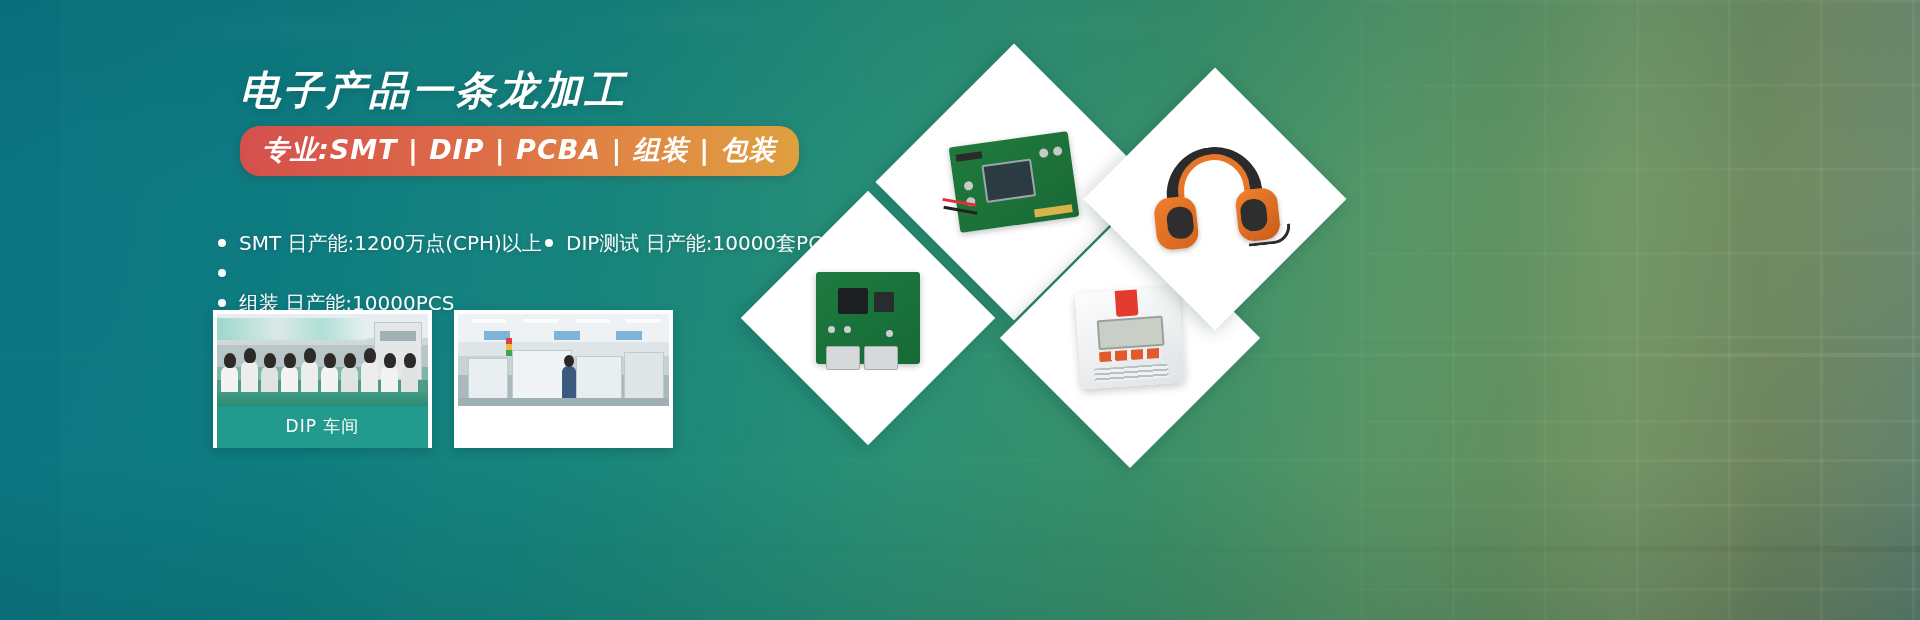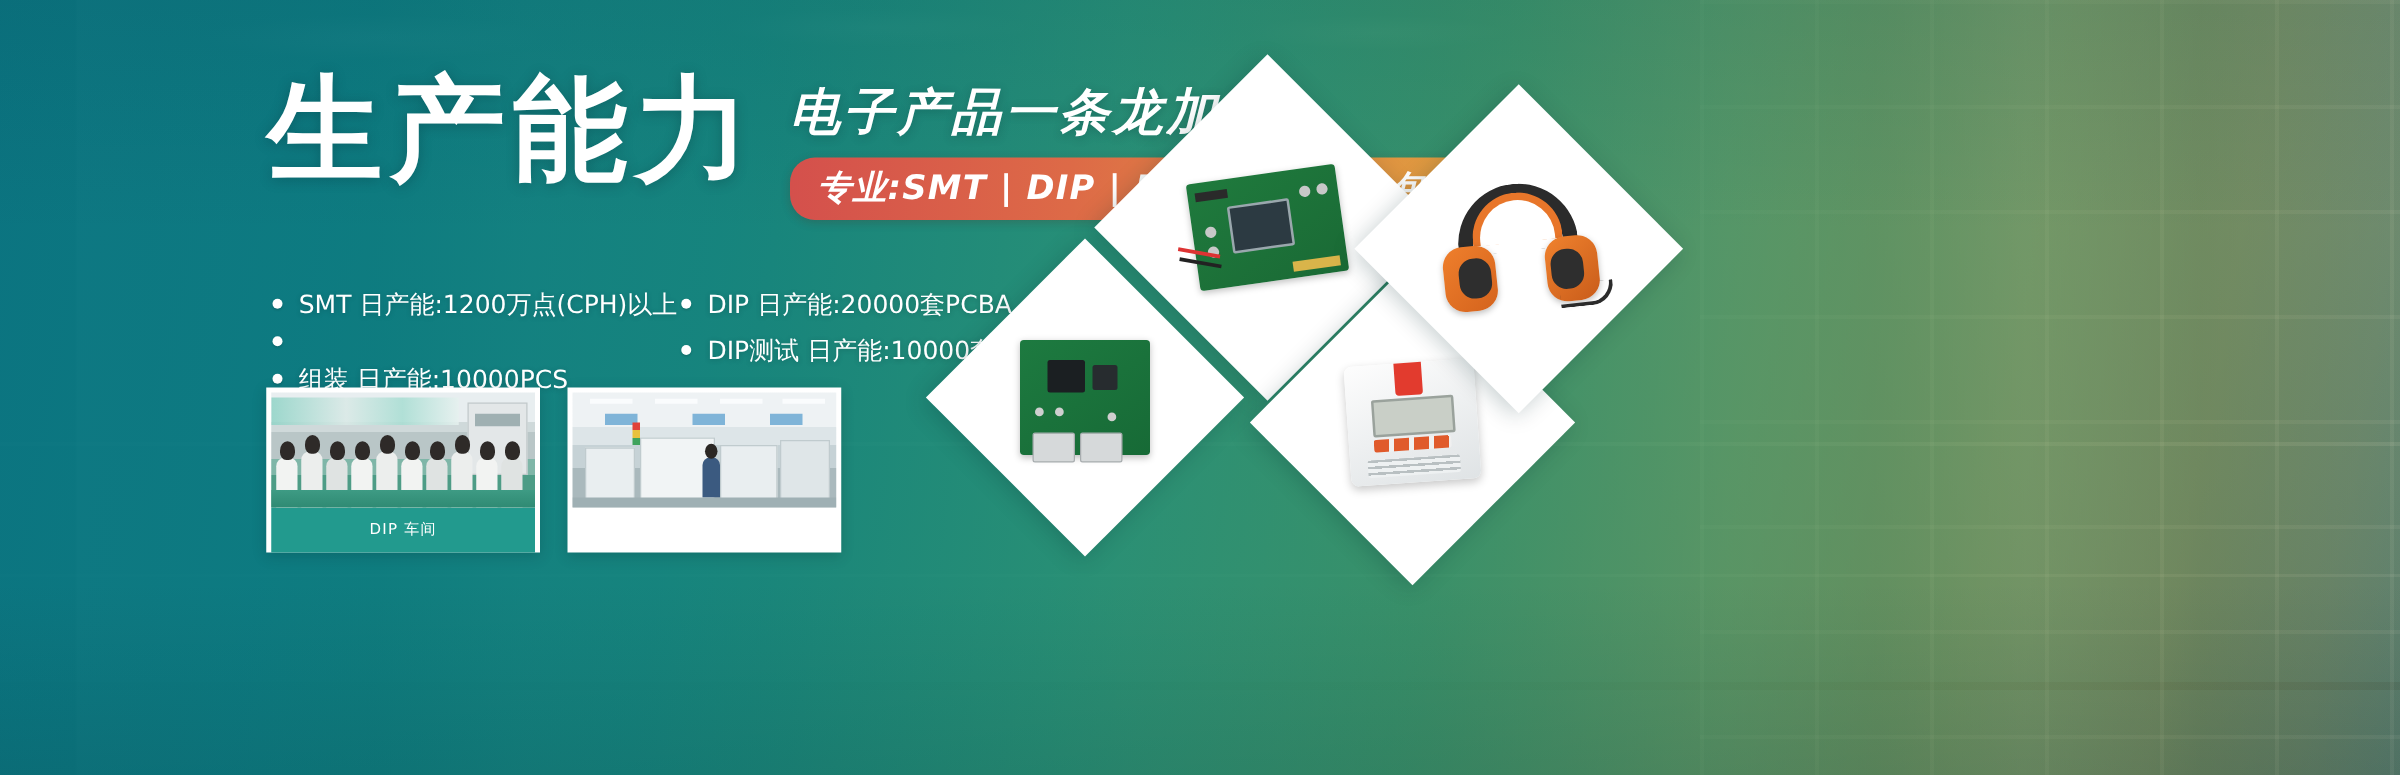--- a/index.html
+++ b/index.html
@@ -102,21 +102,21 @@
        box-shadow:0 1px 2px rgba(0,0,0,.18);}
   .spec-text{color:#ffffff;font-size:20px;line-height:1.1;
     font-family:"DejaVu Sans","Liberation Sans",sans-serif;
     text-shadow:0 1px 4px rgba(0,40,45,.25);}
 
   
   .cards{position:absolute;left:213px;top:310px;display:flex;gap:22px;}
   .card{width:211px;background:#ffffff;padding:4px 4px 0 4px;box-shadow:0 3px 10px rgba(0,40,45,.22);}
   .card.wide{width:211px;}
   .photo{height:92px;width:100%;position:relative;overflow:hidden;}
-  .caption{background:#229a8e;color:#ffffff;font-size:12px;text-align:center;
+  .caption{background:#229a8e;color:#ffffff;font-size:17px;text-align:center;
     padding:9px 0 10px 0;letter-spacing:1px;
     font-family:"DejaVu Sans","Liberation Sans",sans-serif;}
 
   
   .photo-dip{background:
      linear-gradient(180deg,#e8eef0 0 26%, #cfd9da 26% 34%, #b9c6c7 34% 58%, #7fb6a8 58% 72%, #4d9c86 72% 100%);}
   .photo-dip .machine{position:absolute;right:6px;top:8px;width:46px;height:56px;background:#e3e7e8;border:1px solid #c2cacb;}
   .photo-dip .machine:after{content:"";position:absolute;left:5px;top:8px;width:36px;height:10px;background:#9fb0b2;}
   .photo-dip .hood{position:absolute;left:0;top:4px;width:150px;height:22px;
      background:linear-gradient(90deg,#8fd3c6,#d9e9e6 40%,#a7ddd2 70%,#e6f1ef);opacity:.85;}
@@ -210,21 +210,20 @@
   <div class="bg-photo"></div>
   <div class="bg-lines"></div>
   <div class="bg-posts"></div>
   <div class="bg-shelf"></div>
   <div class="wash"></div>
   <div class="wash2"></div>
 
   <div class="content">
 
     <div class="title-row">
-      <div class="main-title">生产能力</div>
       <div class="title-right">
         <div class="sub-title">电子产品一条龙加工</div>
         <div class="badge">专业:SMT | DIP | PCBA | 组装 | 包装</div>
       </div>
     </div>
 
     <div class="specs">
       <div class="spec-col col-a">
         <div class="spec-item">
           <span class="dot"></span>
@@ -232,24 +231,20 @@
         </div>
         <div class="spec-item">
           <span class="dot"></span>
         </div>
         <div class="spec-item">
           <span class="dot"></span>
           <span class="spec-text">组装   日产能:10000PCS</span>
         </div>
       </div>
       <div class="spec-col">
-        <div class="spec-item">
-          <span class="dot"></span>
-          <span class="spec-text">DIP   日产能:20000套PCBA</span>
-        </div>
         <div class="spec-item">
           <span class="dot"></span>
           <span class="spec-text">DIP测试   日产能:10000套PCBA</span>
         </div>
       </div>
     </div>
 
     <div class="cards">
       <div class="card">
         <div class="photo photo-dip">

